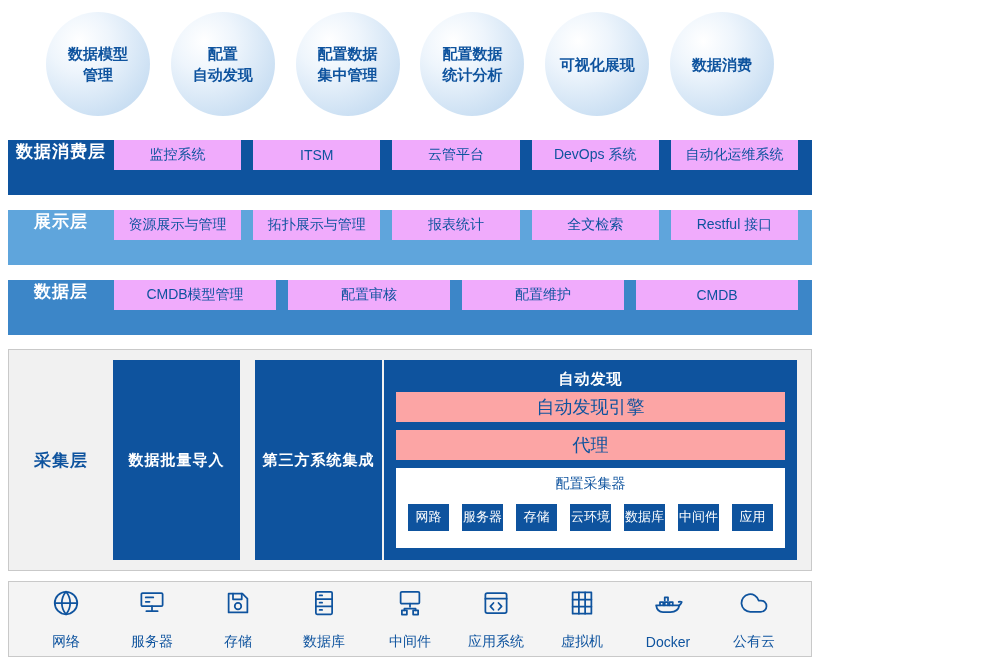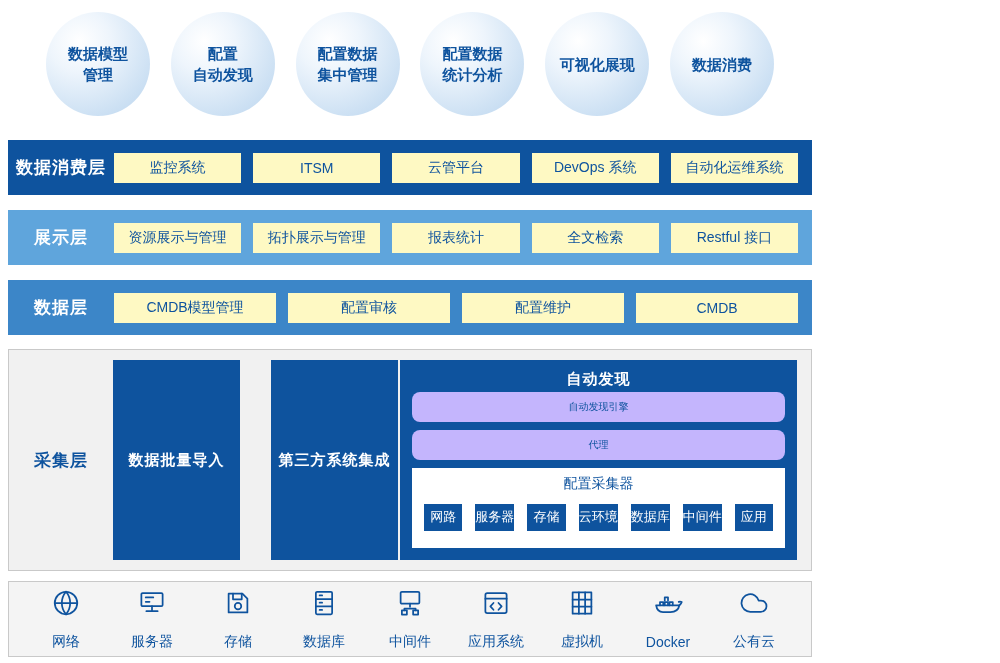--- a/index.html
+++ b/index.html
@@ -15,46 +15,46 @@
   .bubble {
     width: 104px; height: 104px; border-radius: 50%;
     display: flex; align-items: center; justify-content: center;
     text-align: center; font-weight: bold; font-size: 15px; line-height: 1.4;
     color: var(--dark-blue); white-space: pre-line;
     background: radial-gradient(circle at 32% 28%, #ffffff 0%, #eef5fc 30%, #cfe2f4 70%, #b9d4ee 100%);
   }
 
   
   .layers-area { display: flex; flex-direction: column; gap: 15px; margin: 8px 8px 0; }
-  .layer-bar { height: 55px; display: flex; align-items: center; padding-right: 14px; }
+  .layer-bar { height: 55px; display: flex; padding-right: 14px; }
   .layer-bar.dark   { background: var(--dark-blue); }
   .layer-bar.light  { background: var(--light-blue); }
   .layer-bar.medium { background: var(--medium-blue); }
   .layer-label { flex: 0 0 106px; text-align: center; color: #fff; font-weight: bold; font-size: 17px; letter-spacing: 1px; }
   .layer-boxes { flex: 1; display: flex; gap: 12px; }
   .layer-box {
-    flex: 1; height: 30px; background: #fef9c3; color: var(--dark-blue);
+    flex: 1; height: 30px; background: #f0abfc; color: var(--dark-blue);
     display: flex; align-items: center; justify-content: center; font-size: 14px;
   }
 
   
   .collection {
     margin: 14px 8px 0; height: 222px; background: #f1f1f1; border: 1px solid #c9c9c9;
     display: flex; align-items: stretch; padding: 10px 14px 10px 0;
   }
   .collection-label { flex: 0 0 104px; display: flex; align-items: center; justify-content: center;
     color: var(--dark-blue); font-weight: bold; font-size: 17px; letter-spacing: 1px; }
-  .collection-blocks { display: flex; gap: 31px; margin-right: 2px; }
+  .collection-blocks { display: flex; gap: 15px; margin-right: 2px; }
   .vblock { width: 127px; background: var(--dark-blue); color: #fff; font-weight: bold; font-size: 15px;
     display: flex; align-items: center; justify-content: center; letter-spacing: 1px; }
   .discovery { flex: 1; background: var(--dark-blue); padding: 5px 12px 12px; display: flex; flex-direction: column; }
   .discovery-title { color: #fff; font-weight: bold; font-size: 15px; text-align: center; height: 27px; line-height: 27px; letter-spacing: 1px; }
   .discovery-rows { display: flex; flex-direction: column; gap: 8px; margin-bottom: 8px; }
-  .discovery-row { height: 30px; background: #c4b5fd; color: var(--dark-blue);
-    display: flex; align-items: center; justify-content: center; font-size: 10px; border-radius: 8px; }
+  .discovery-row { height: 30px; background: #fca5a5; color: var(--dark-blue);
+    display: flex; align-items: center; justify-content: center; font-size: 18px; }
   .collector { flex: 1; background: #fff; padding: 3px 12px 10px; display: flex; flex-direction: column; }
   .collector-title { text-align: center; color: var(--dark-blue); font-size: 14px; height: 25px; line-height: 25px; }
   .collector-items { flex: 1; display: flex; gap: 13px; align-items: center; }
   .collector-item { flex: 1; height: 27px; background: var(--dark-blue); color: #fff; font-size: 13px;
     display: flex; align-items: center; justify-content: center; white-space: nowrap; }
 
   
   .bottom-bar {
     margin: 10px 8px 0; height: 76px; background: #f4f4f4; border: 1px solid #c9c9c9;
     display: flex; align-items: center; justify-content: space-around; padding: 0 14px;

